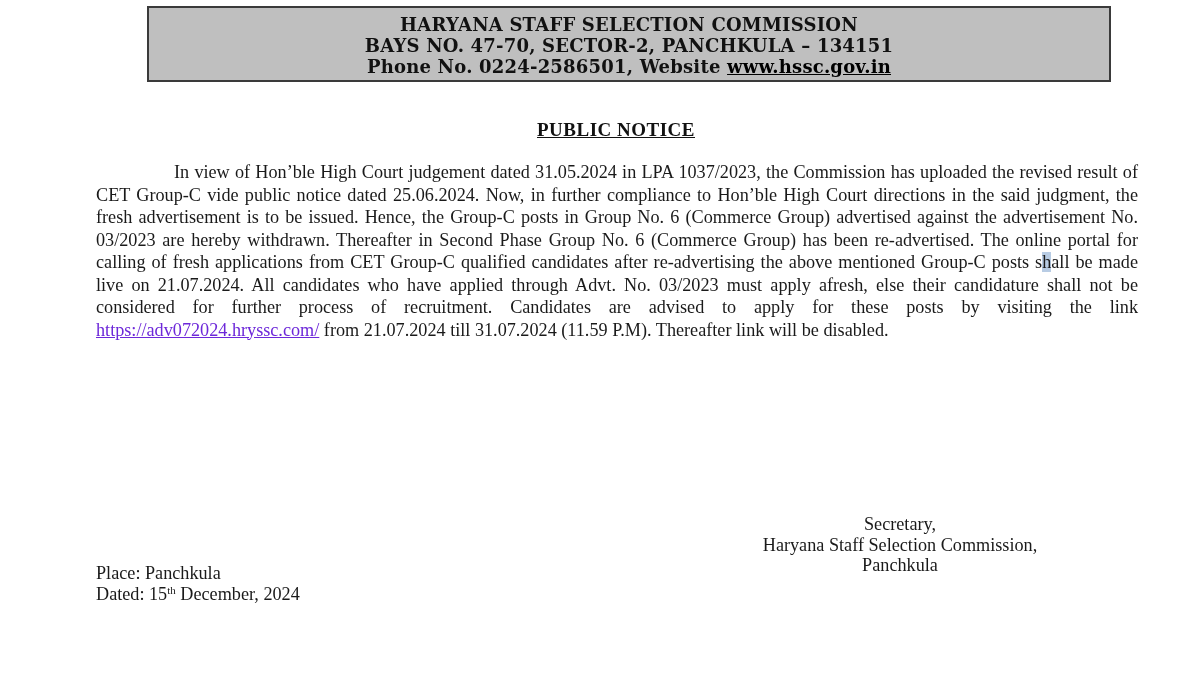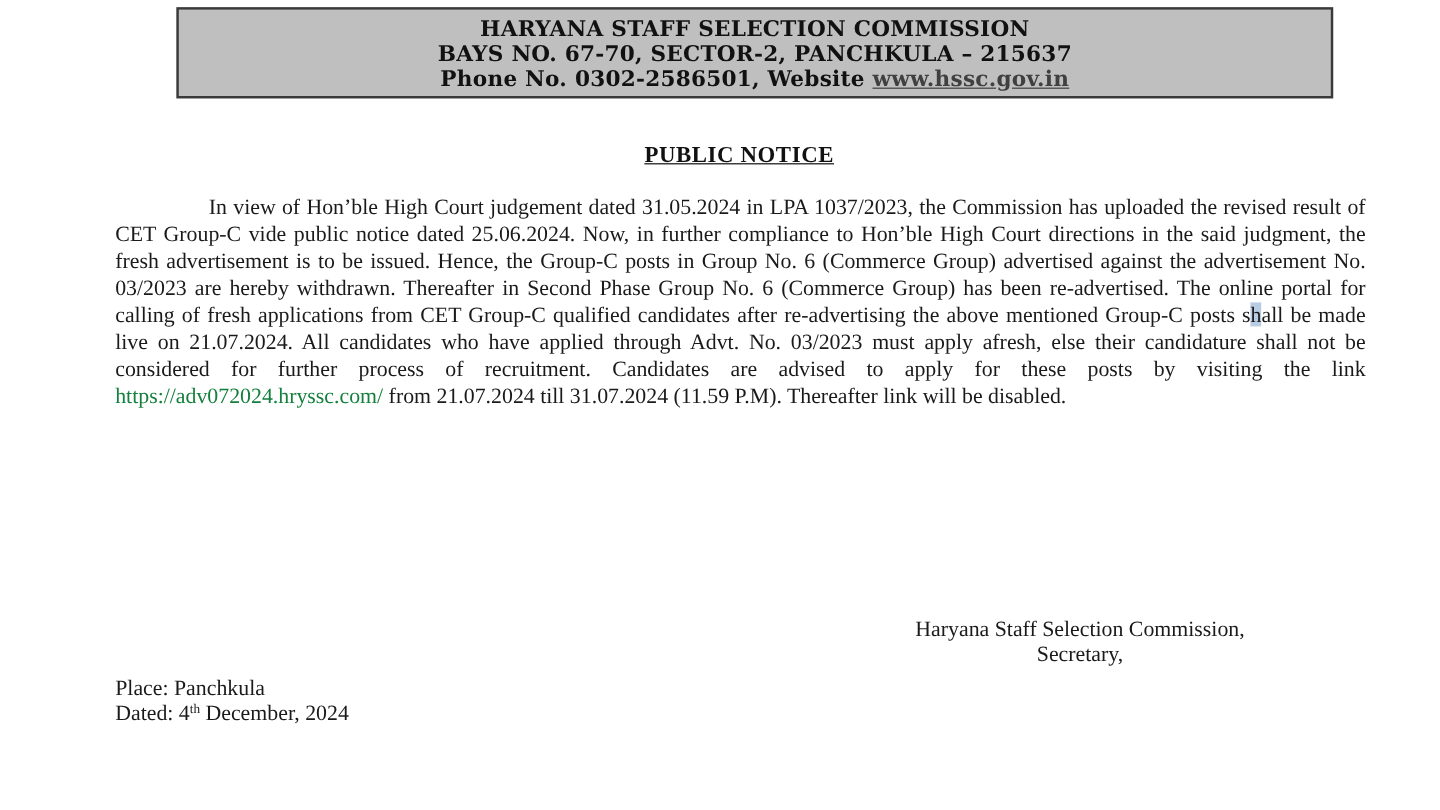--- a/index.html
+++ b/index.html
@@ -31,21 +31,21 @@
     }
     .header-line {
       font-size: 18px;
       line-height: 21px;
       white-space: nowrap;
       letter-spacing: 0.2px;
     }
     .header-line:first-child { margin-top: 6px; }
     .header-link {
       text-decoration: underline;
-      color: #404040;
+      color: #000000;
     }
     .notice-title {
       position: absolute;
       left: 0;
       width: 1232px;
       top: 119px;
       text-align: center;
       font-family: "Liberation Serif", serif;
       font-weight: bold;
       font-size: 19px;
@@ -61,21 +61,22 @@
       font-size: 18.2px;
       line-height: 22.5px;
       text-align: justify;
       color: #1a1a1a;
     }
     .body-text p {
       margin: 0;
       text-indent: 78px;
     }
     .link {
-      color: #15803d;
+      color: #6d28d9;
+      text-decoration: underline;
     }
     .highlight {
       background: #b8cce4;
     }
     .footer-left {
       position: absolute;
       left: 96px;
       top: 563px;
       font-size: 18.2px;
       line-height: 20.5px;
@@ -95,31 +96,32 @@
       text-align: center;
     }
     .footer-right div { white-space: nowrap; }
     .sd { margin-left: 0px; }
   </style>
 </head>
 <body>
 
 <div class="header-box">
   <div class="header-line">HARYANA STAFF SELECTION COMMISSION</div>
-  <div class="header-line">BAYS NO. 67-70, SECTOR-2, PANCHKULA – 215637</div>
-  <div class="header-line"><span>Phone No. 0302-2586501, Website </span><span class="header-link">www.hssc.gov.in</span></div>
+  <div class="header-line">BAYS NO. 47-70, SECTOR-2, PANCHKULA – 134151</div>
+  <div class="header-line"><span>Phone No. 0224-2586501, Website </span><span class="header-link">www.hssc.gov.in</span></div>
 </div>
 
 <div class="notice-title">PUBLIC NOTICE</div>
 
 <div class="body-text">
   <p><span>In view of Hon’ble High Court judgement dated 31.05.2024 in LPA 1037/2023, the Commission has uploaded the revised result of CET Group-C vide public notice dated 25.06.2024. Now, in further compliance to Hon’ble High Court directions in the said judgment, the fresh advertisement is to be issued. Hence, the Group-C posts in Group No. 6 (Commerce Group) advertised against the advertisement No. 03/2023 are hereby withdrawn. Thereafter in Second Phase Group No. 6 (Commerce Group) has been re-advertised. The online portal for calling of fresh applications from CET Group-C qualified candidates after re-advertising the above mentioned Group-C posts s</span><span class="highlight">h</span><span>all be made live on 21.07.2024. All candidates who have applied through Advt. No. 03/2023 must apply afresh, else their candidature shall not be considered for further process of recruitment. Candidates are advised to apply for these posts by visiting the link </span><a class="link">https://adv072024.hryssc.com/</a><span> from 21.07.2024 till 31.07.2024 (11.59 P.M). Thereafter link will be disabled.</span></p>
 </div>
 
 <div class="footer-left">
   <div>Place: Panchkula</div>
-  <div><span>Dated:  4</span><sup>th</sup><span> December, 2024</span></div>
+  <div><span>Dated:  15</span><sup>th</sup><span> December, 2024</span></div>
 </div>
 
 <div class="footer-right">
+  <div>Secretary,</div>
   <div>Haryana Staff Selection Commission,</div>
-  <div>Secretary,</div>
+  <div>Panchkula</div>
 </div>
 
 </body></html>

